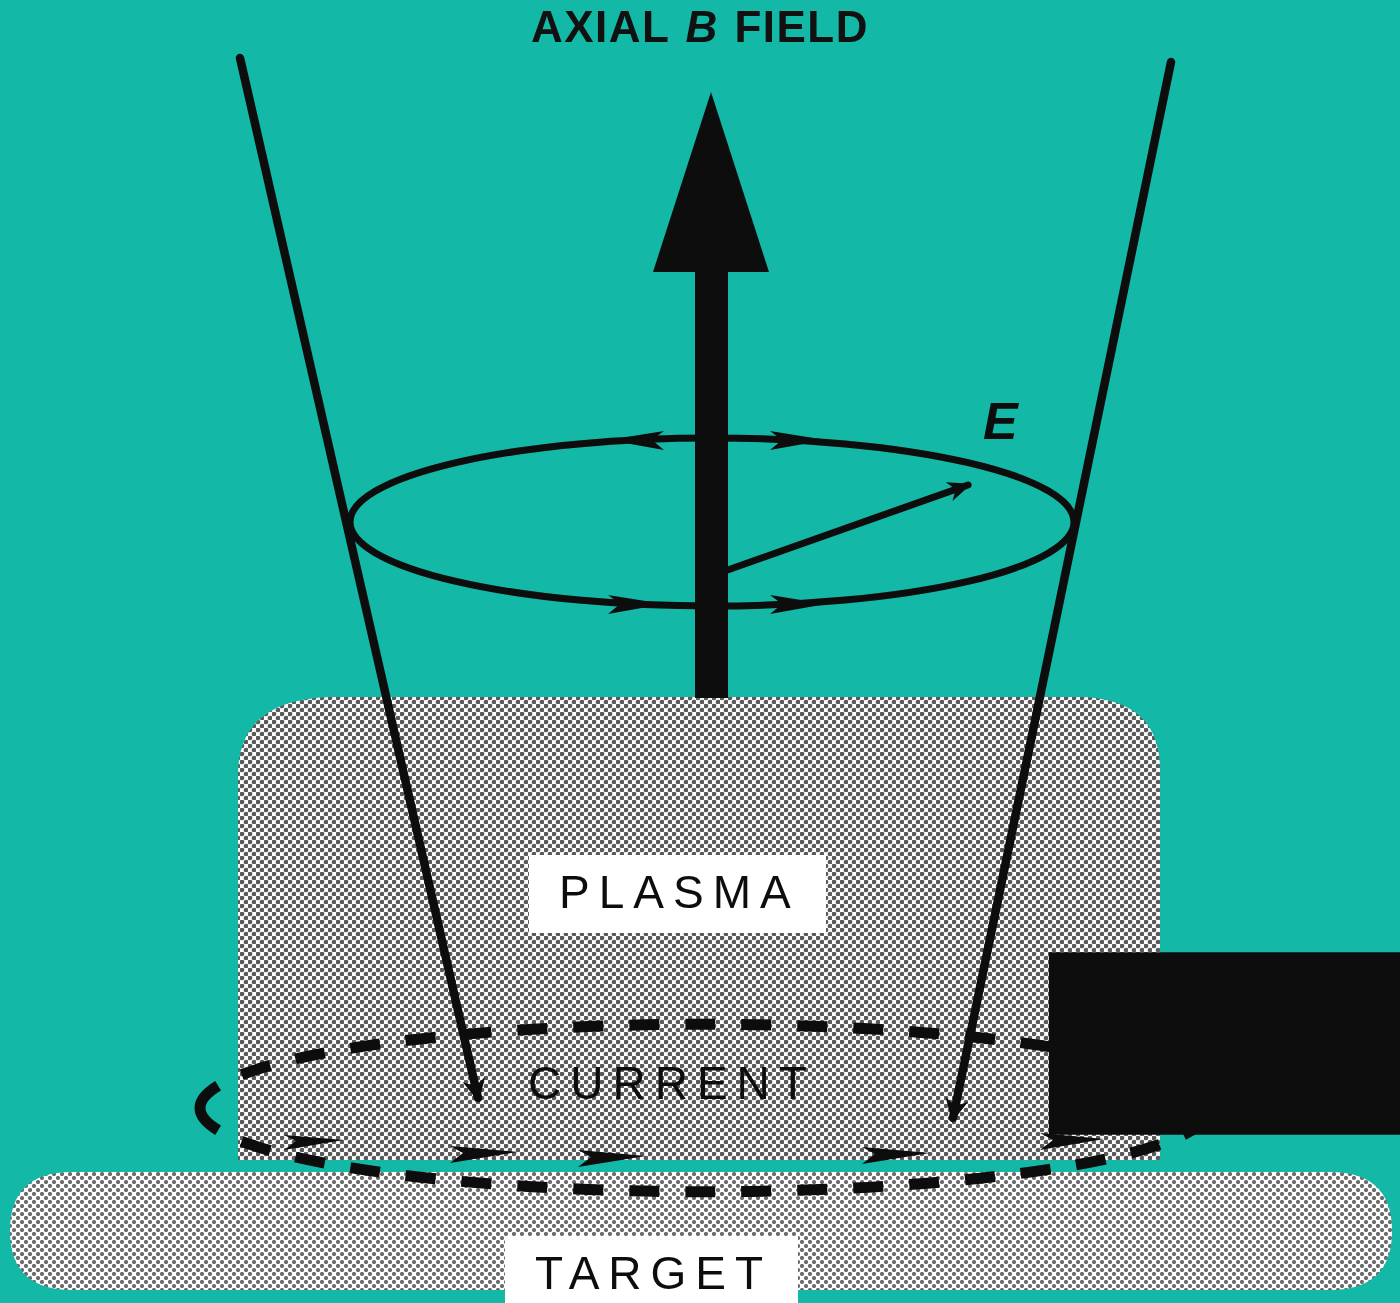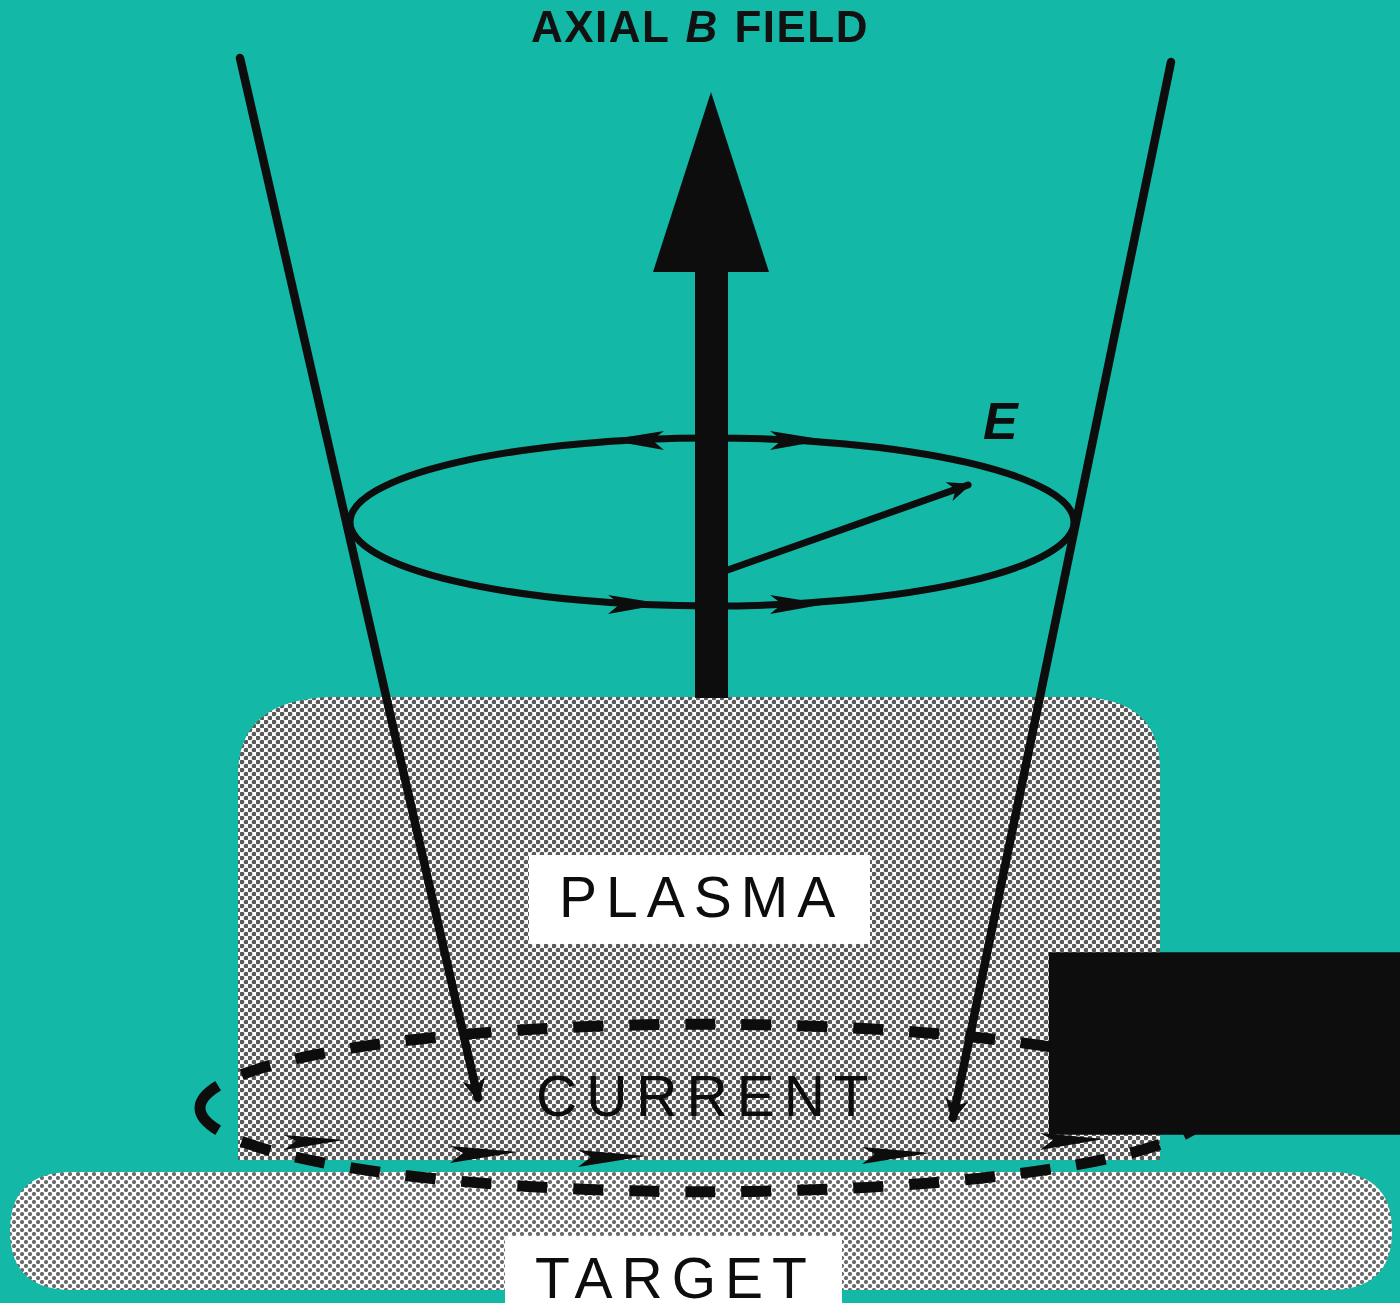--- a/index.html
+++ b/index.html
@@ -35,40 +35,40 @@
     letter-spacing: 1.5px;
     color: #111111;
     white-space: nowrap;
   }
   .fig-title .ital {
     font-style: italic;
     padding: 0 2px;
   }
   .region-label {
     position: absolute;
-    font-size: 57px;
+    font-size: 46px;
     font-weight: normal;
     letter-spacing: 9px;
     color: #0d0d0d;
     white-space: nowrap;
     line-height: 1;
   }
   .boxed {
     background: #ffffff;
     padding: 14px 26px 18px 30px;
   }
   #label-plasma {
     left: 529px;
     top: 855px;
   }
   #label-current {
     left: 528px;
     top: 1060px;
     background: transparent;
-    padding: 8px;
+    padding: 0;
   }
   #label-target {
     left: 505px;
     top: 1236px;
   }
   .efield-label {
     position: absolute;
     left: 983px;
     top: 398px;
     font-size: 52px;

